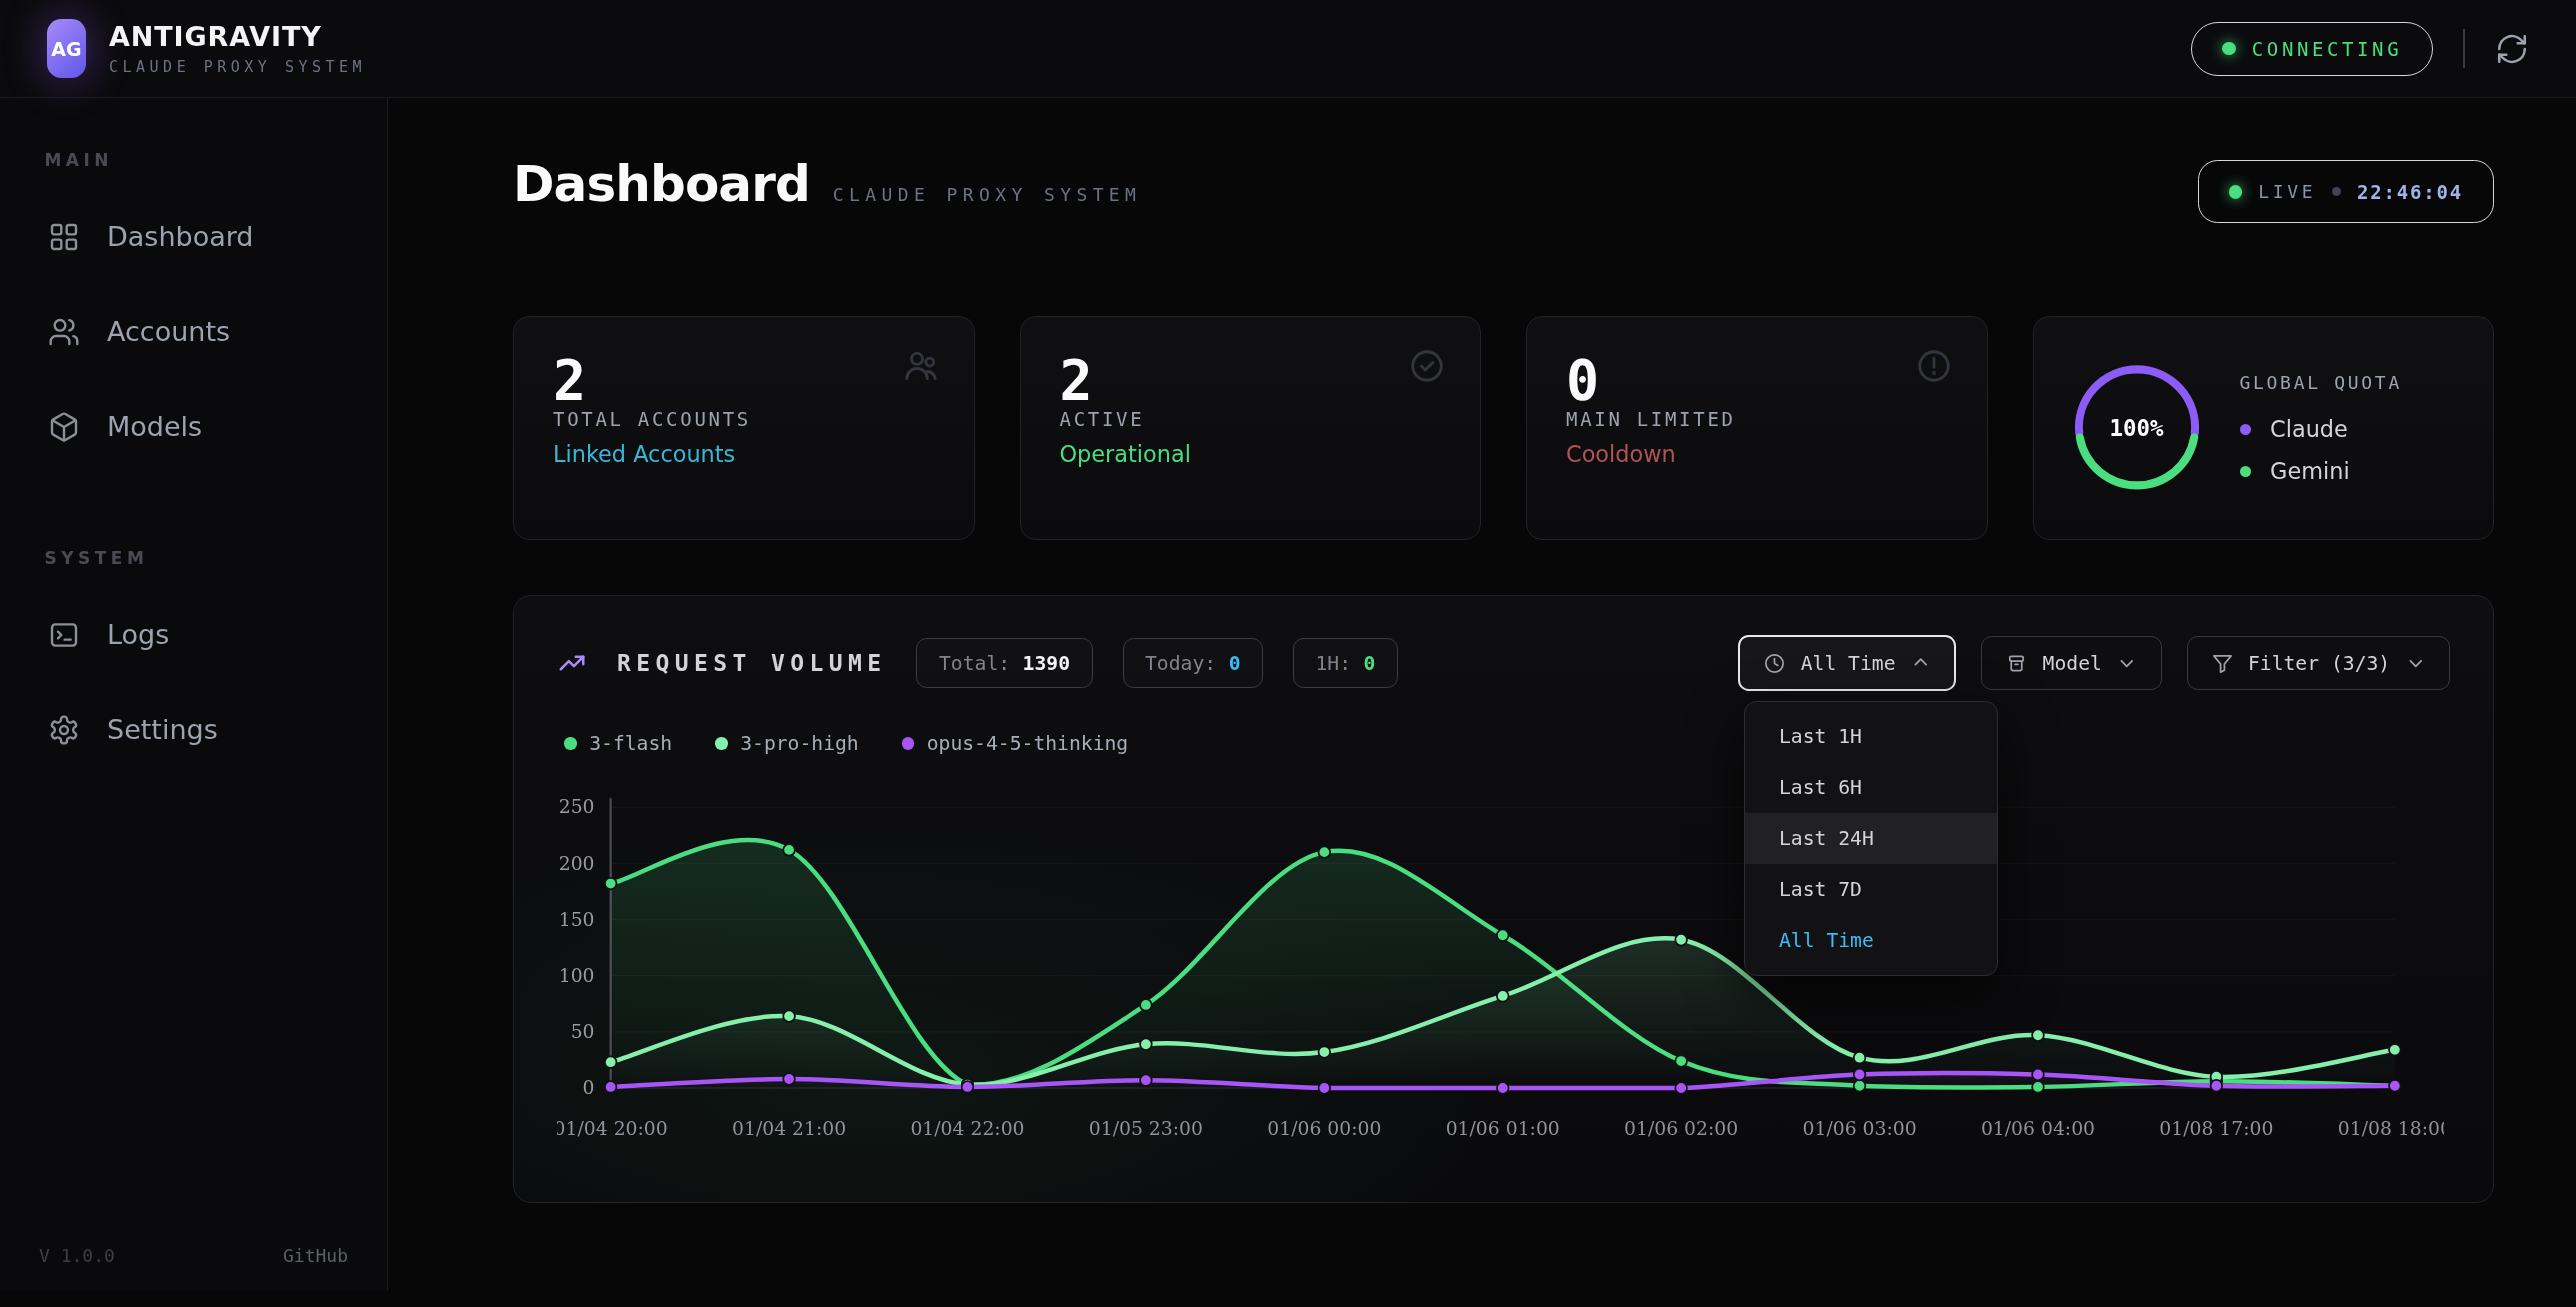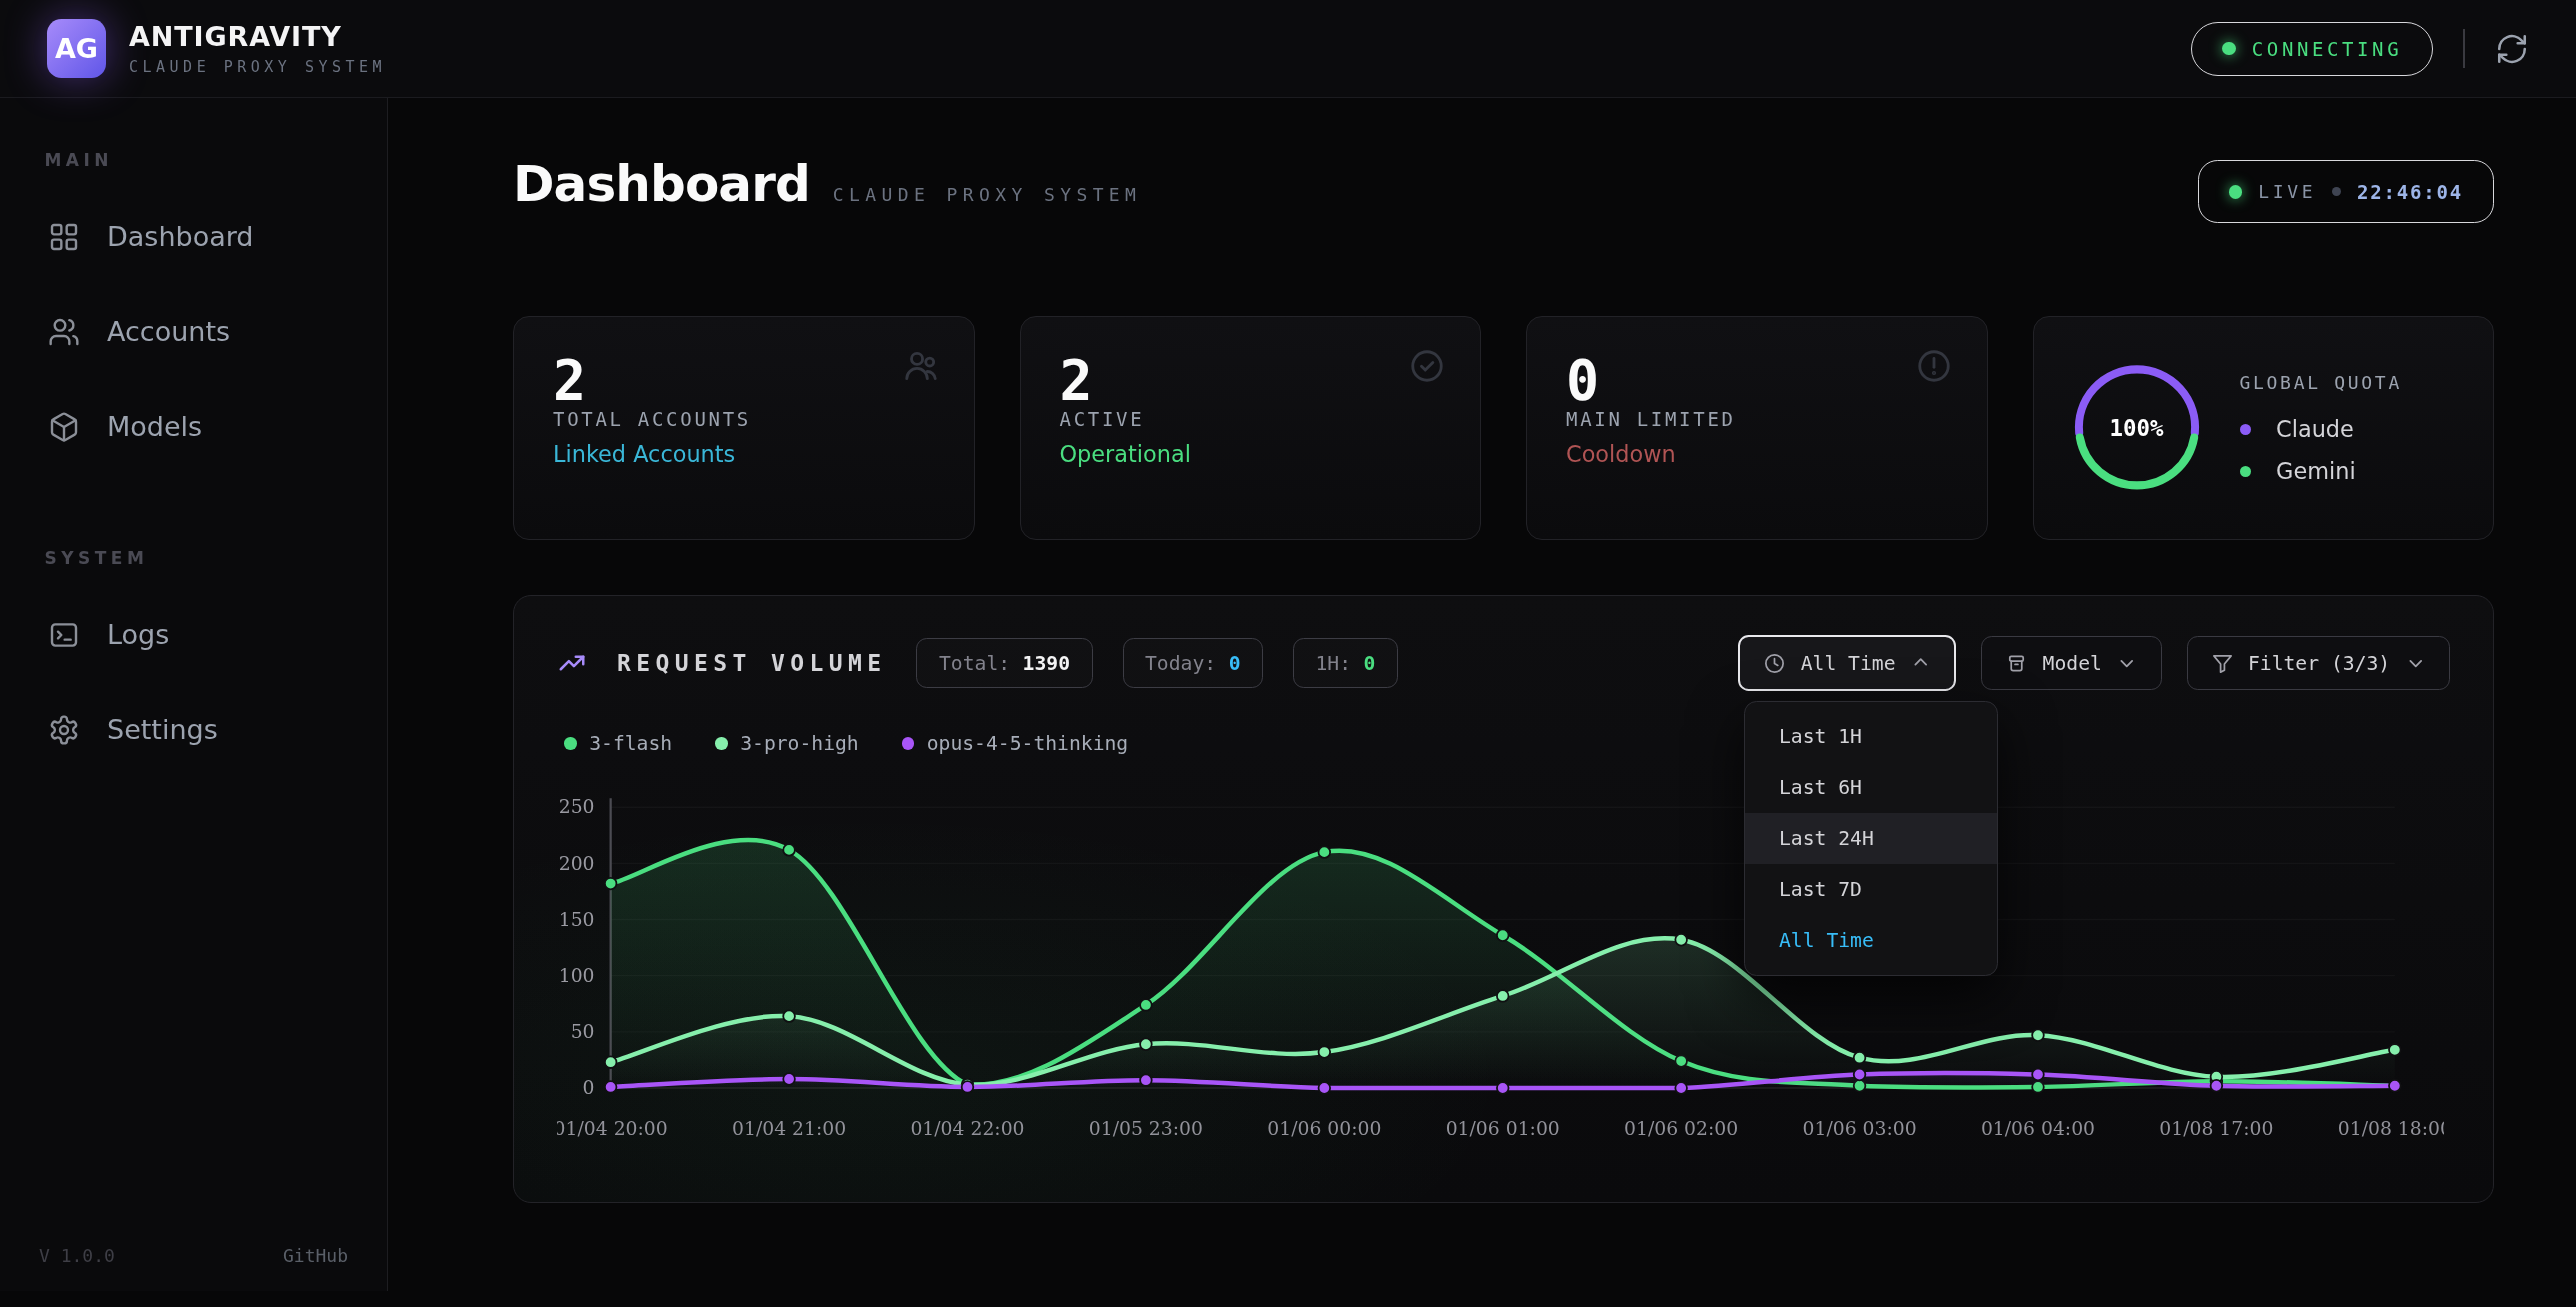--- a/index.html
+++ b/index.html
@@ -4,24 +4,24 @@
 <style>
   * { margin:0; padding:0; box-sizing:border-box; }
   html,body { width:2576px; height:1308px; background:#070708; overflow:hidden;
     font-family:"DejaVu Sans","Liberation Sans",sans-serif; color:#ececf0; }
 
   
   .topbar { position:absolute; top:0; left:0; width:2576px; height:98px;
     background:#0b0b0d; border-bottom:1.8px solid #1b1b1f;
     display:flex; align-items:center; justify-content:space-between; padding:0 47px; z-index:30; }
   .brand { display:flex; align-items:center; gap:23px; }
-  .logo { width:59px; height:59px; border-radius:14.3px;
+  .logo { width:39px; height:59px; border-radius:14.3px;
     background:linear-gradient(135deg,#a78bfa 0%,#6056e8 100%);
     display:flex; align-items:center; justify-content:center;
-    font-weight:bold; font-size:27px; color:#fff;
+    font-weight:bold; font-size:19px; color:#fff;
     box-shadow:0 0 41px rgba(139,92,246,.45); }
   .app-name { font-size:27px; font-weight:bold; letter-spacing:0.9px; color:#f4f4f5; }
   .app-sub { font-family:"DejaVu Sans Mono","Liberation Mono",monospace;
     font-size:15px; letter-spacing:4.5px; color:#6b7280; margin-top:6.3px; }
   .topbar-right { display:flex; align-items:center; gap:30px; }
   .status-pill { display:flex; align-items:center; gap:16px; height:54px; padding:0 30px;
     border:1.8px solid #d8d8dc; border-radius:894px; }
   .status-pill span.txt { font-family:"DejaVu Sans Mono","Liberation Mono",monospace;
     font-size:19px; letter-spacing:3.6px; color:#4ade80; }
   .dot { border-radius:50%; display:inline-block; }
@@ -66,21 +66,21 @@
   .card-label { font-family:"DejaVu Sans Mono","Liberation Mono",monospace;
     font-size:19px; letter-spacing:2.7px; color:#9ca3af; }
   .card-sub { font-size:22.4px; margin-top:10.7px; }
   .card-ic { position:absolute; top:30px; right:34px; color:#33363f; }
   .quota-card { display:flex; align-items:center; gap:36px; padding:32px 36px; }
   .donut-wrap { position:relative; width:134px; height:134px; flex:none; }
   .donut-pct { position:absolute; inset:0; display:flex; align-items:center; justify-content:center;
     font-family:"DejaVu Sans Mono","Liberation Mono",monospace; font-size:22.4px; font-weight:bold; color:#fff; }
   .quota-label { font-family:"DejaVu Sans Mono","Liberation Mono",monospace;
     font-size:18px; letter-spacing:2.7px; color:#9ca3af; margin-bottom:23px; }
-  .quota-row { display:flex; align-items:center; gap:25px; font-size:22.4px; color:#d4d4d8; margin-top:16px; }
+  .quota-row { display:flex; align-items:center; gap:19px; font-size:22.4px; color:#d4d4d8; margin-top:16px; }
   .quota-dot { width:11.6px; height:11.6px; border-radius:50%; }
 
   
   .panel { position:relative; margin-top:55px; height:608px; border:1.8px solid #232328; border-radius:18px;
     background:radial-gradient(1073px 447px at 18% 80%, rgba(74,222,128,.05), transparent 60%),
                linear-gradient(180deg,#0e0e10 0%,#0a0a0c 100%);
     padding:39px 43px 0 43px; }
   .panel-head { display:flex; justify-content:space-between; align-items:center; }
   .panel-head-left { display:flex; align-items:center; gap:30px; }
   .panel-title { font-family:"DejaVu Sans Mono","Liberation Mono",monospace;

